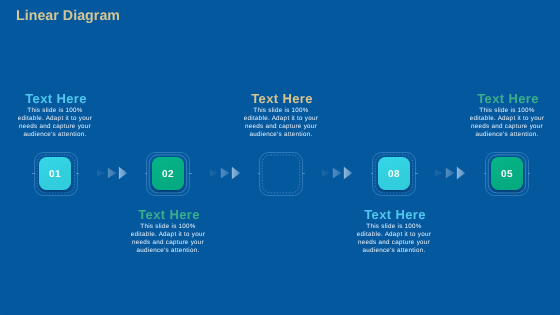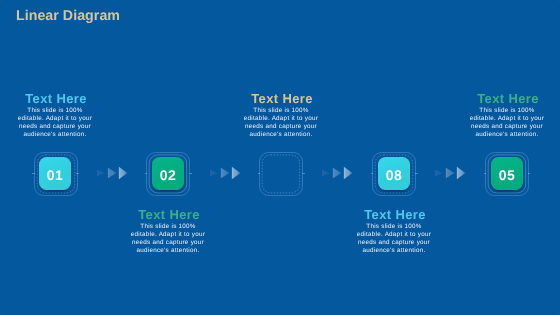--- a/index.html
+++ b/index.html
@@ -13,21 +13,21 @@
          color:#D6C793;letter-spacing:0.05px;line-height:15px;white-space:nowrap;}
 
   
   .node{position:absolute;width:44px;height:44px;}
   .ring-outer{position:absolute;left:0;top:0;width:44px;height:44px;
               box-sizing:border-box;border:1px solid rgba(150,205,255,0.28);border-radius:9.5px;}
   .ring-dash{position:absolute;left:0;top:0;width:44px;height:44px;overflow:visible;}
   .chip{position:absolute;left:5.9px;top:5.2px;will-change:transform;width:31.8px;height:32.8px;border-radius:7.6px;
         display:flex;align-items:center;justify-content:center;padding-top:3px;
         box-sizing:border-box;
-        color:#FFFFFF;font-size:14px;font-weight:bold;letter-spacing:0.45px;
+        color:#FFFFFF;font-size:10px;font-weight:bold;letter-spacing:0.45px;
         box-shadow:0 1.4px 3.2px rgba(0,35,70,0.52);}
   .tick{position:absolute;width:2.6px;height:1px;background:rgba(175,215,255,0.40);top:21.5px;}
 
   
   .arrows{position:absolute;height:16px;overflow:visible;}
 
   
   .tb{position:absolute;width:76px;text-align:center;}
   .tb .h{will-change:transform;font-size:13px;font-weight:bold;line-height:9px;letter-spacing:0.35px;
          position:relative;left:1.4px;}

